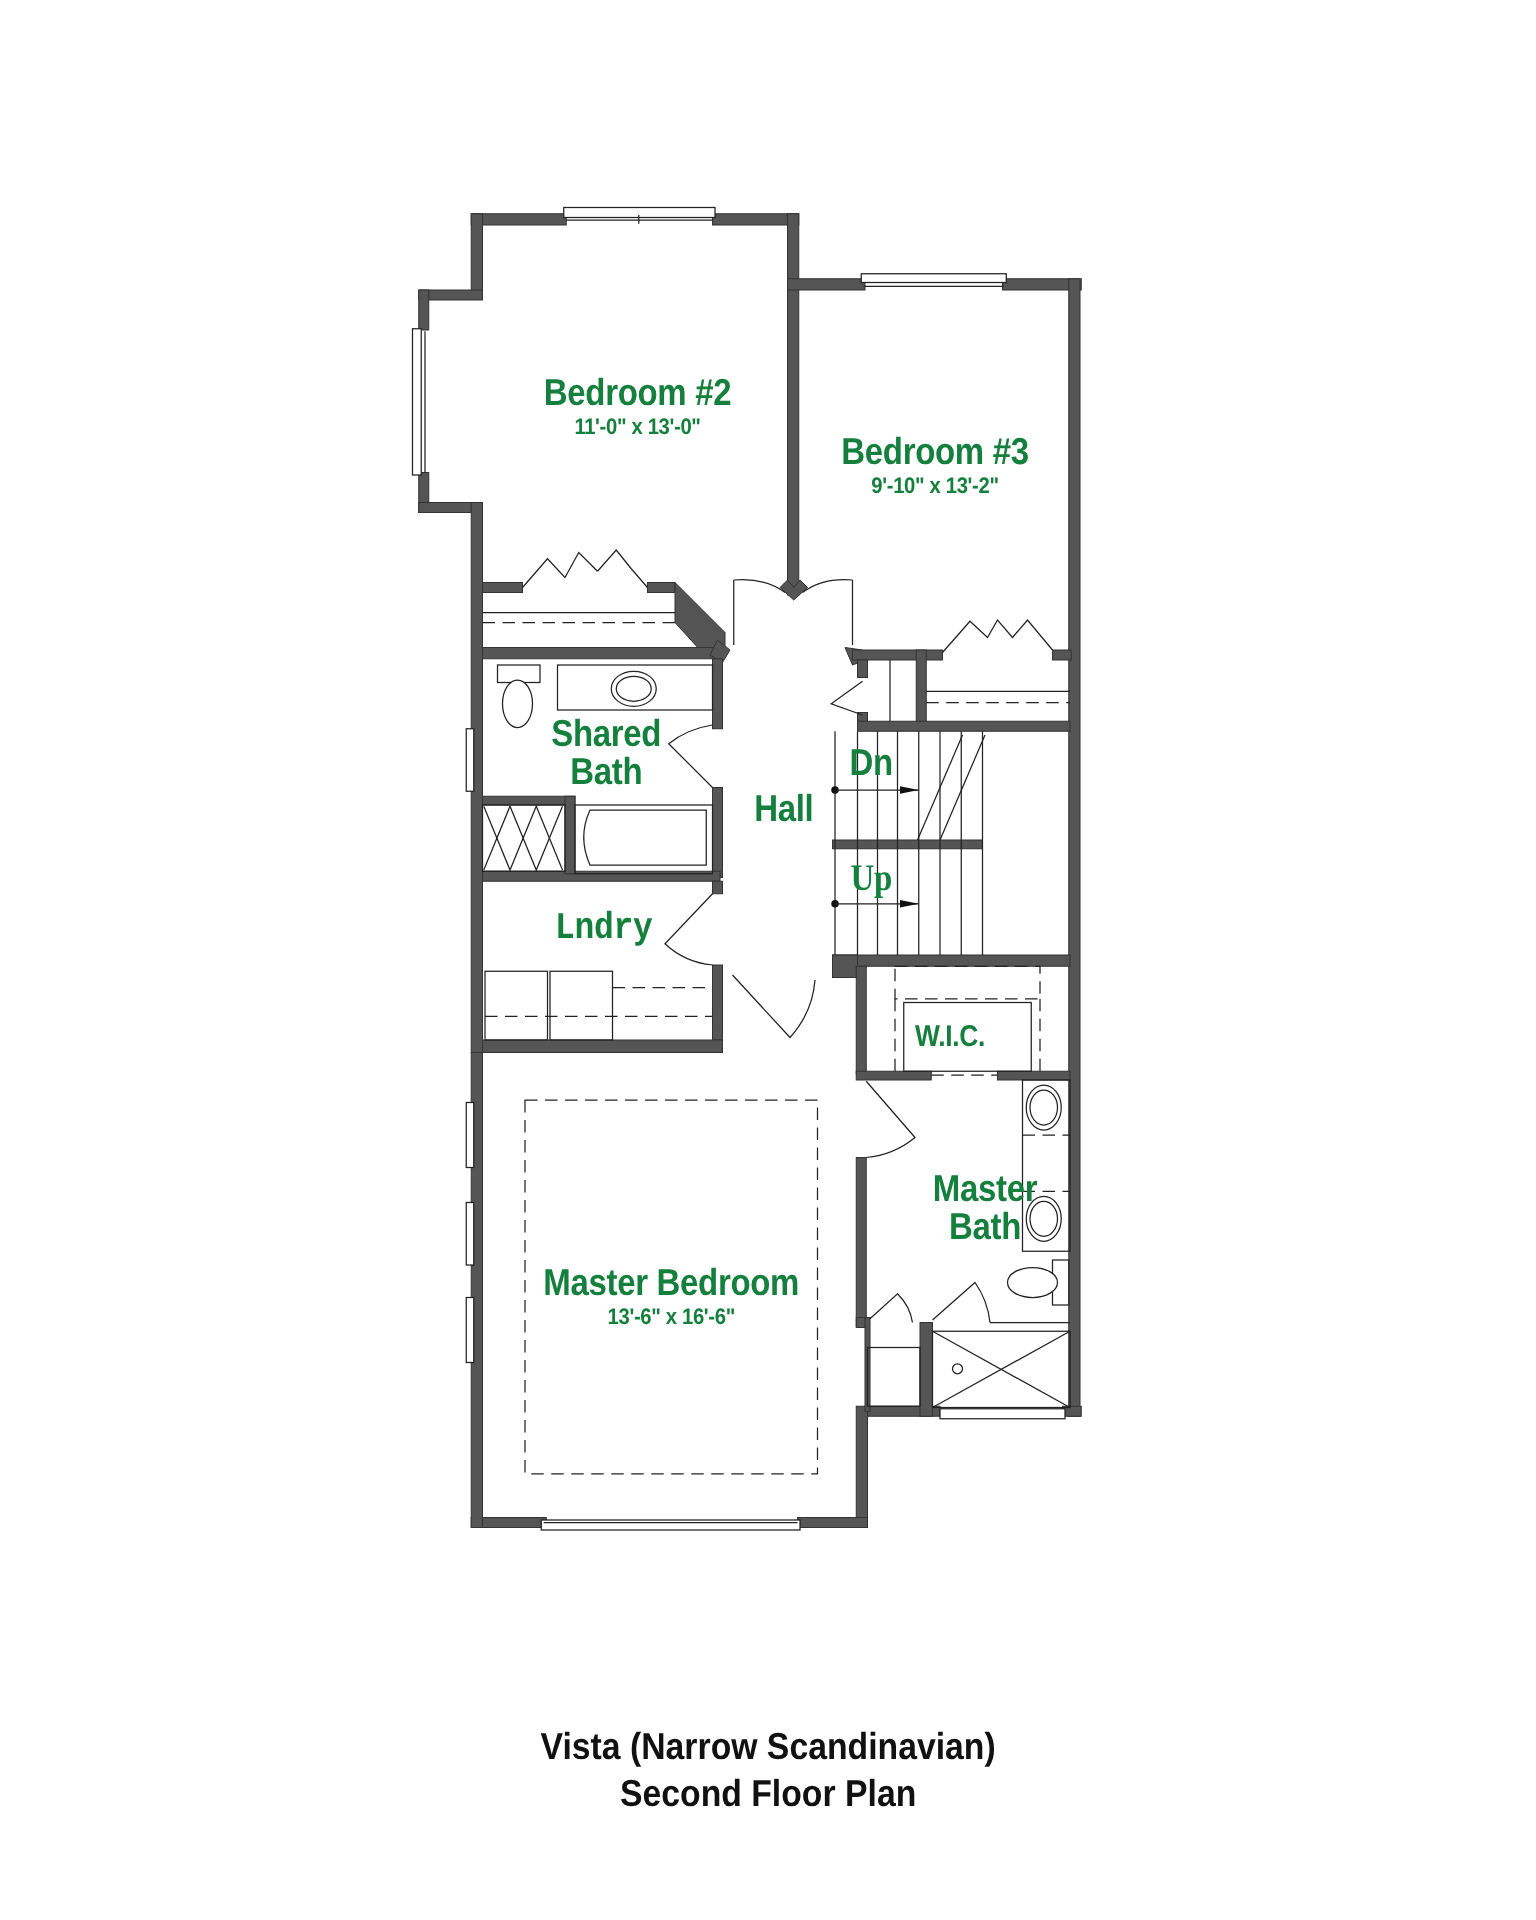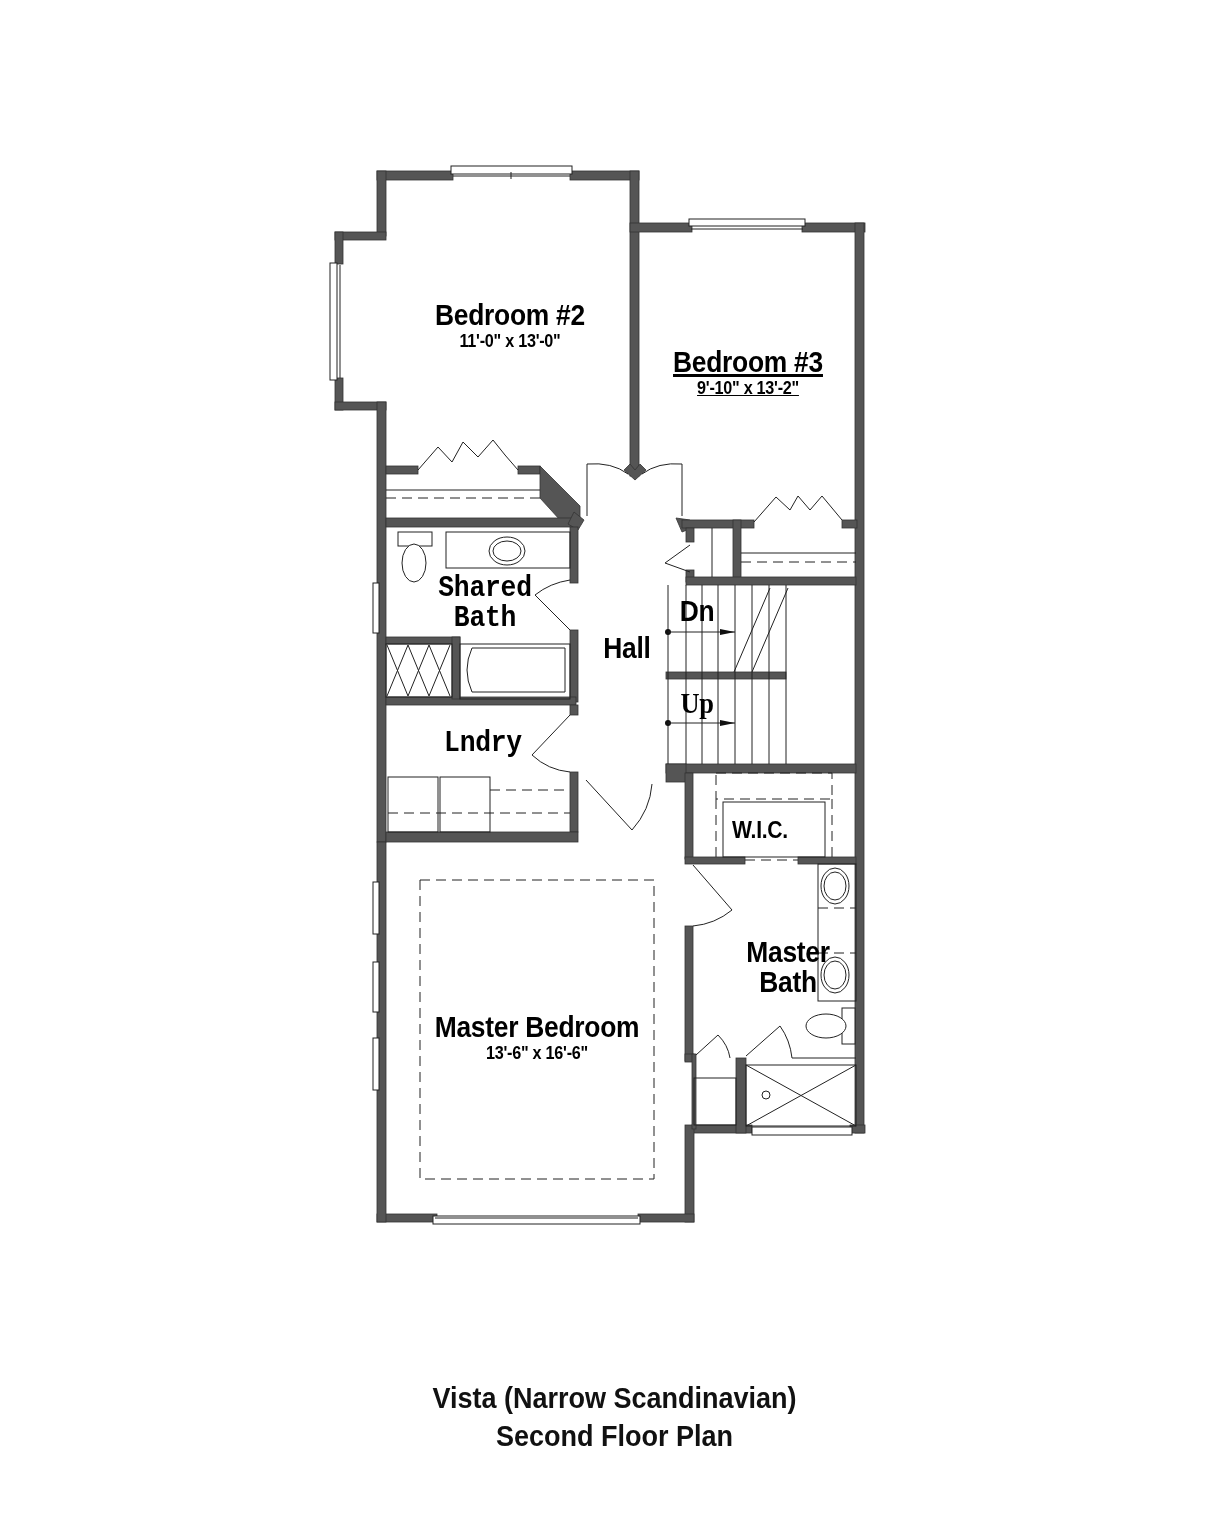--- a/index.html
+++ b/index.html
@@ -3,21 +3,21 @@
 <meta charset="utf-8">
 <style>
   html, body { margin:0; padding:0; background:#ffffff; }
   body { width:1229px; height:1536px; position:relative; overflow:hidden; font-family:"Liberation Sans", sans-serif; }
   #plan { position:absolute; left:0; top:0; width:1229px; height:1536px; }
   .wall { fill:#555555; stroke:#333333; stroke-width:0.8; }
   .thin { fill:none; stroke:#222222; stroke-width:1; }
   .thin2 { fill:#ffffff; stroke:#222222; stroke-width:1; }
   .dash { fill:none; stroke:#222222; stroke-width:1; stroke-dasharray:10 6; }
   .win { fill:#ffffff; stroke:#222222; stroke-width:1; }
-  .lbl { position:absolute; font-family:"Liberation Sans", sans-serif; font-weight:bold; color:#000000; text-align:center; white-space:nowrap; transform:translateX(-50%); letter-spacing:-0.3px; }
+  .lbl { position:absolute; font-family:"Liberation Sans", sans-serif; font-weight:bold; color:#15803d; text-align:center; white-space:nowrap; transform:translateX(-50%); letter-spacing:-0.3px; }
   .lbl .name { font-size:30px; line-height:30px; display:block; transform:scaleX(0.88); }
   .lbl .dim { font-size:18px; line-height:22px; display:block; transform:scaleX(0.9); }
   .title { position:absolute; left:0; width:1229px; text-align:center; font-weight:bold; font-size:30px; line-height:36px; color:#111; font-family:"Liberation Sans", sans-serif; transform:scaleX(0.9); }
 </style>
 </head>
 <body>
 
 <svg id="plan" viewBox="0 0 1229 1536" xmlns="http://www.w3.org/2000/svg">
 
   <g>
@@ -212,25 +212,25 @@
     <rect class="thin" x="694" y="1078" width="42" height="47"></rect>
 
     <rect class="dash" x="420" y="880" width="234" height="299"></rect>
   </g>
 </svg>
 
 <div class="lbl" style="left:510px; top:300px;">
   <span class="name">Bedroom #2</span>
   <span class="dim">11'-0" x 13'-0"</span>
 </div>
-<div class="lbl" style="left:748px; top:347px;text-decoration:underline;">
+<div class="lbl" style="left:748px; top:347px;">
   <span class="name">Bedroom #3</span>
   <span class="dim">9'-10" x 13'-2"</span>
 </div>
-<div class="lbl" style="left:485px; top:573px;font-family:Liberation Mono, monospace;">
+<div class="lbl" style="left:485px; top:573px;">
   <span class="name">Shared</span>
   <span class="name">Bath</span>
 </div>
 <div class="lbl" style="left:627px; top:633px;text-align:right;">
   <span class="name">Hall</span>
 </div>
 <div class="lbl" style="left:483px; top:728px;font-family:Liberation Mono, monospace;">
   <span class="name">Lndry</span>
 </div>
 <div class="lbl" style="left:760px; top:815px;">

